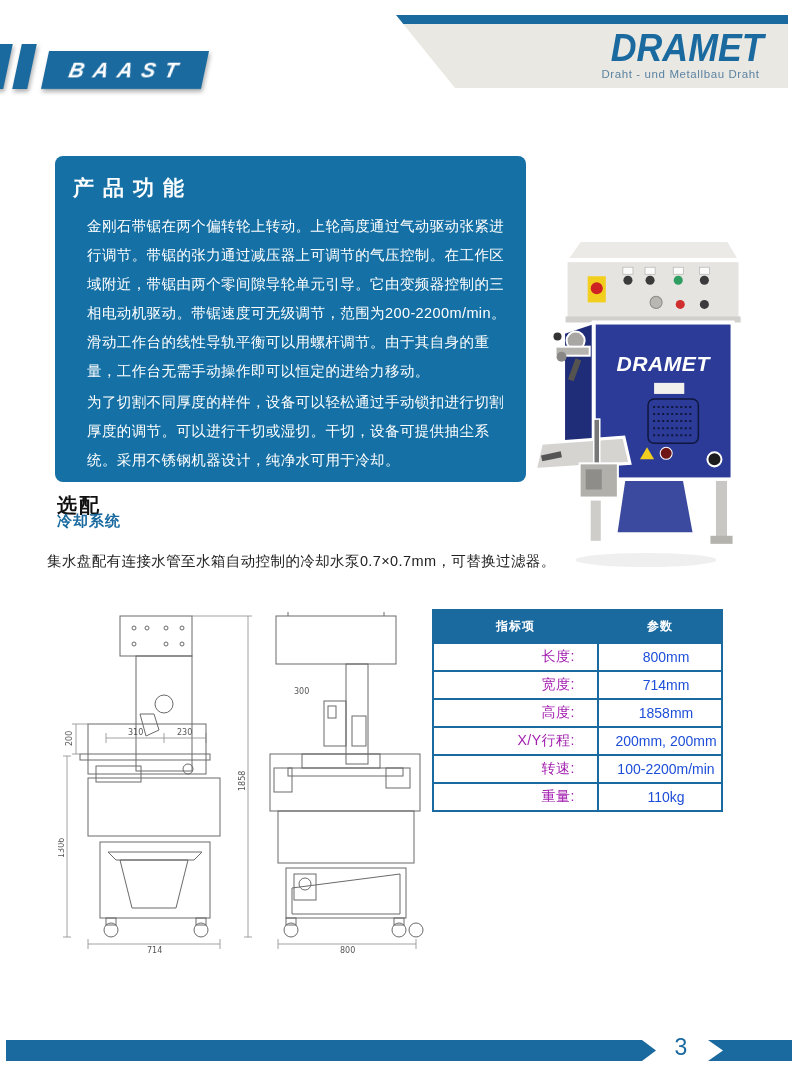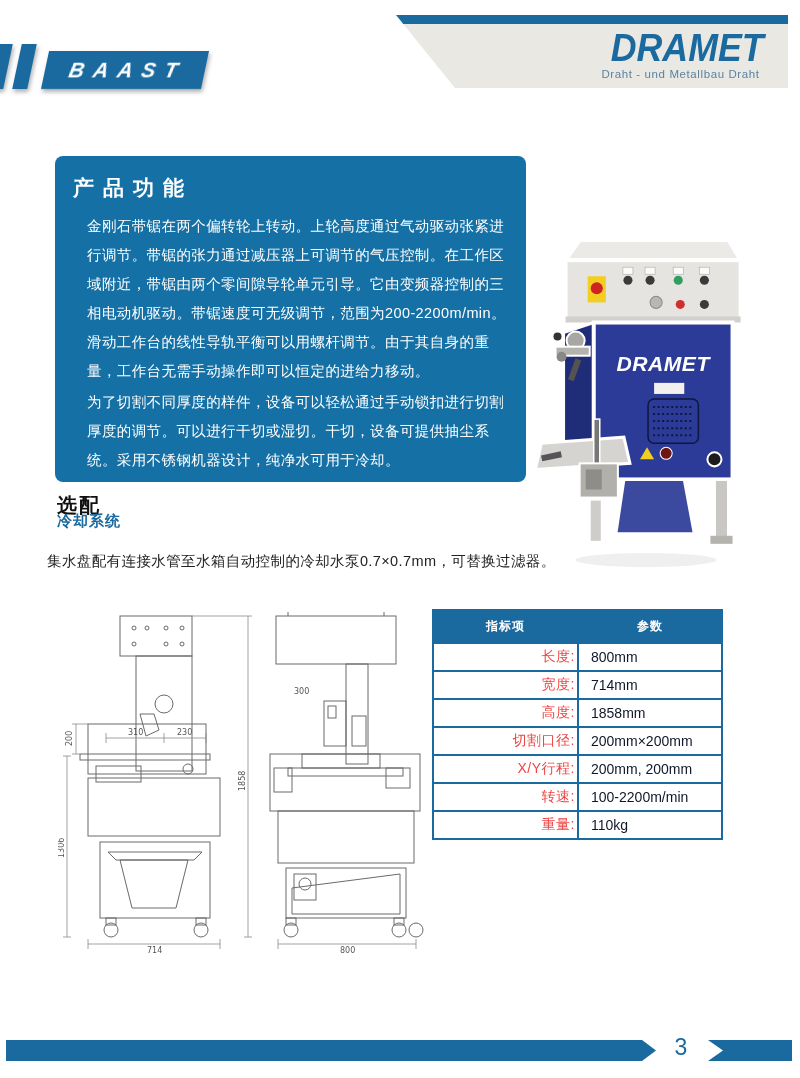--- a/index.html
+++ b/index.html
@@ -42,22 +42,22 @@
   .tdraw line,.tdraw rect,.tdraw polygon,.tdraw polyline,.tdraw circle,.tdraw path
         {stroke:#6a6a6a;stroke-width:1;fill:none;}
   .tdraw text{fill:#555;font-size:8px;stroke:none;font-family:"DejaVu Sans",sans-serif;}
   .tdraw .dim{stroke:#8a8a8a;stroke-width:.8;}
 
   
   .spec{position:absolute;left:432px;top:609px;width:291px;border-collapse:collapse;}
   .spec th{background:#1a6aa0;color:#fff;font-size:12px;font-weight:bold;height:29px;
            border:2px solid #1a6aa0;letter-spacing:1px;margin-left:32px;}
   .spec td{border:2px solid #1a6aa0;font-size:14px;padding:4px 0;background:#fff;}
-  .spec td.lbl{width:141px;text-align:right;padding-right:2px;color:#ef4444;letter-spacing:.5px;}
-  .spec td.val{text-align:left;padding-left:12px;color:#0f172a;white-space:pre-line;}
+  .spec td.lbl{width:141px;text-align:right;padding-right:22px;color:#a21caf;letter-spacing:.5px;}
+  .spec td.val{text-align:center;padding-left:12px;color:#1d4ed8;white-space:pre-line;}
 
   
   .ft-arrow{position:absolute;left:6px;top:1040px;width:650px;height:21px;background:#1a6aa0;
             clip-path:polygon(0 0,636px 0,650px 50%,636px 100%,0 100%);
             filter:drop-shadow(2px 3px 2px rgba(0,0,0,.30));}
   .ft-num{position:absolute;left:658px;top:1034px;width:46px;text-align:center;
           font-size:23px;color:#1a6aa0;}
   .ft-chip{position:absolute;left:708px;top:1040px;width:84px;height:21px;background:#1a6aa0;
            clip-path:polygon(0 0,100% 0,100% 100%,0 100%,15px 50%);
            filter:drop-shadow(2px 3px 2px rgba(0,0,0,.30));}
@@ -260,24 +260,20 @@
       </tr>
       <tr>
         <td class="lbl">宽度:</td>
         <td class="val">714mm</td>
       </tr>
       <tr>
         <td class="lbl">高度:</td>
         <td class="val">1858mm</td>
       </tr>
       <tr>
-        <td class="lbl">切割口径:</td>
-        <td class="val">200mm×200mm</td>
-      </tr>
-      <tr>
         <td class="lbl">X/Y行程:</td>
         <td class="val">200mm, 200mm</td>
       </tr>
       <tr>
         <td class="lbl">转速:</td>
         <td class="val">100-2200m/min</td>
       </tr>
       <tr>
         <td class="lbl">重量:</td>
         <td class="val">110kg</td>

